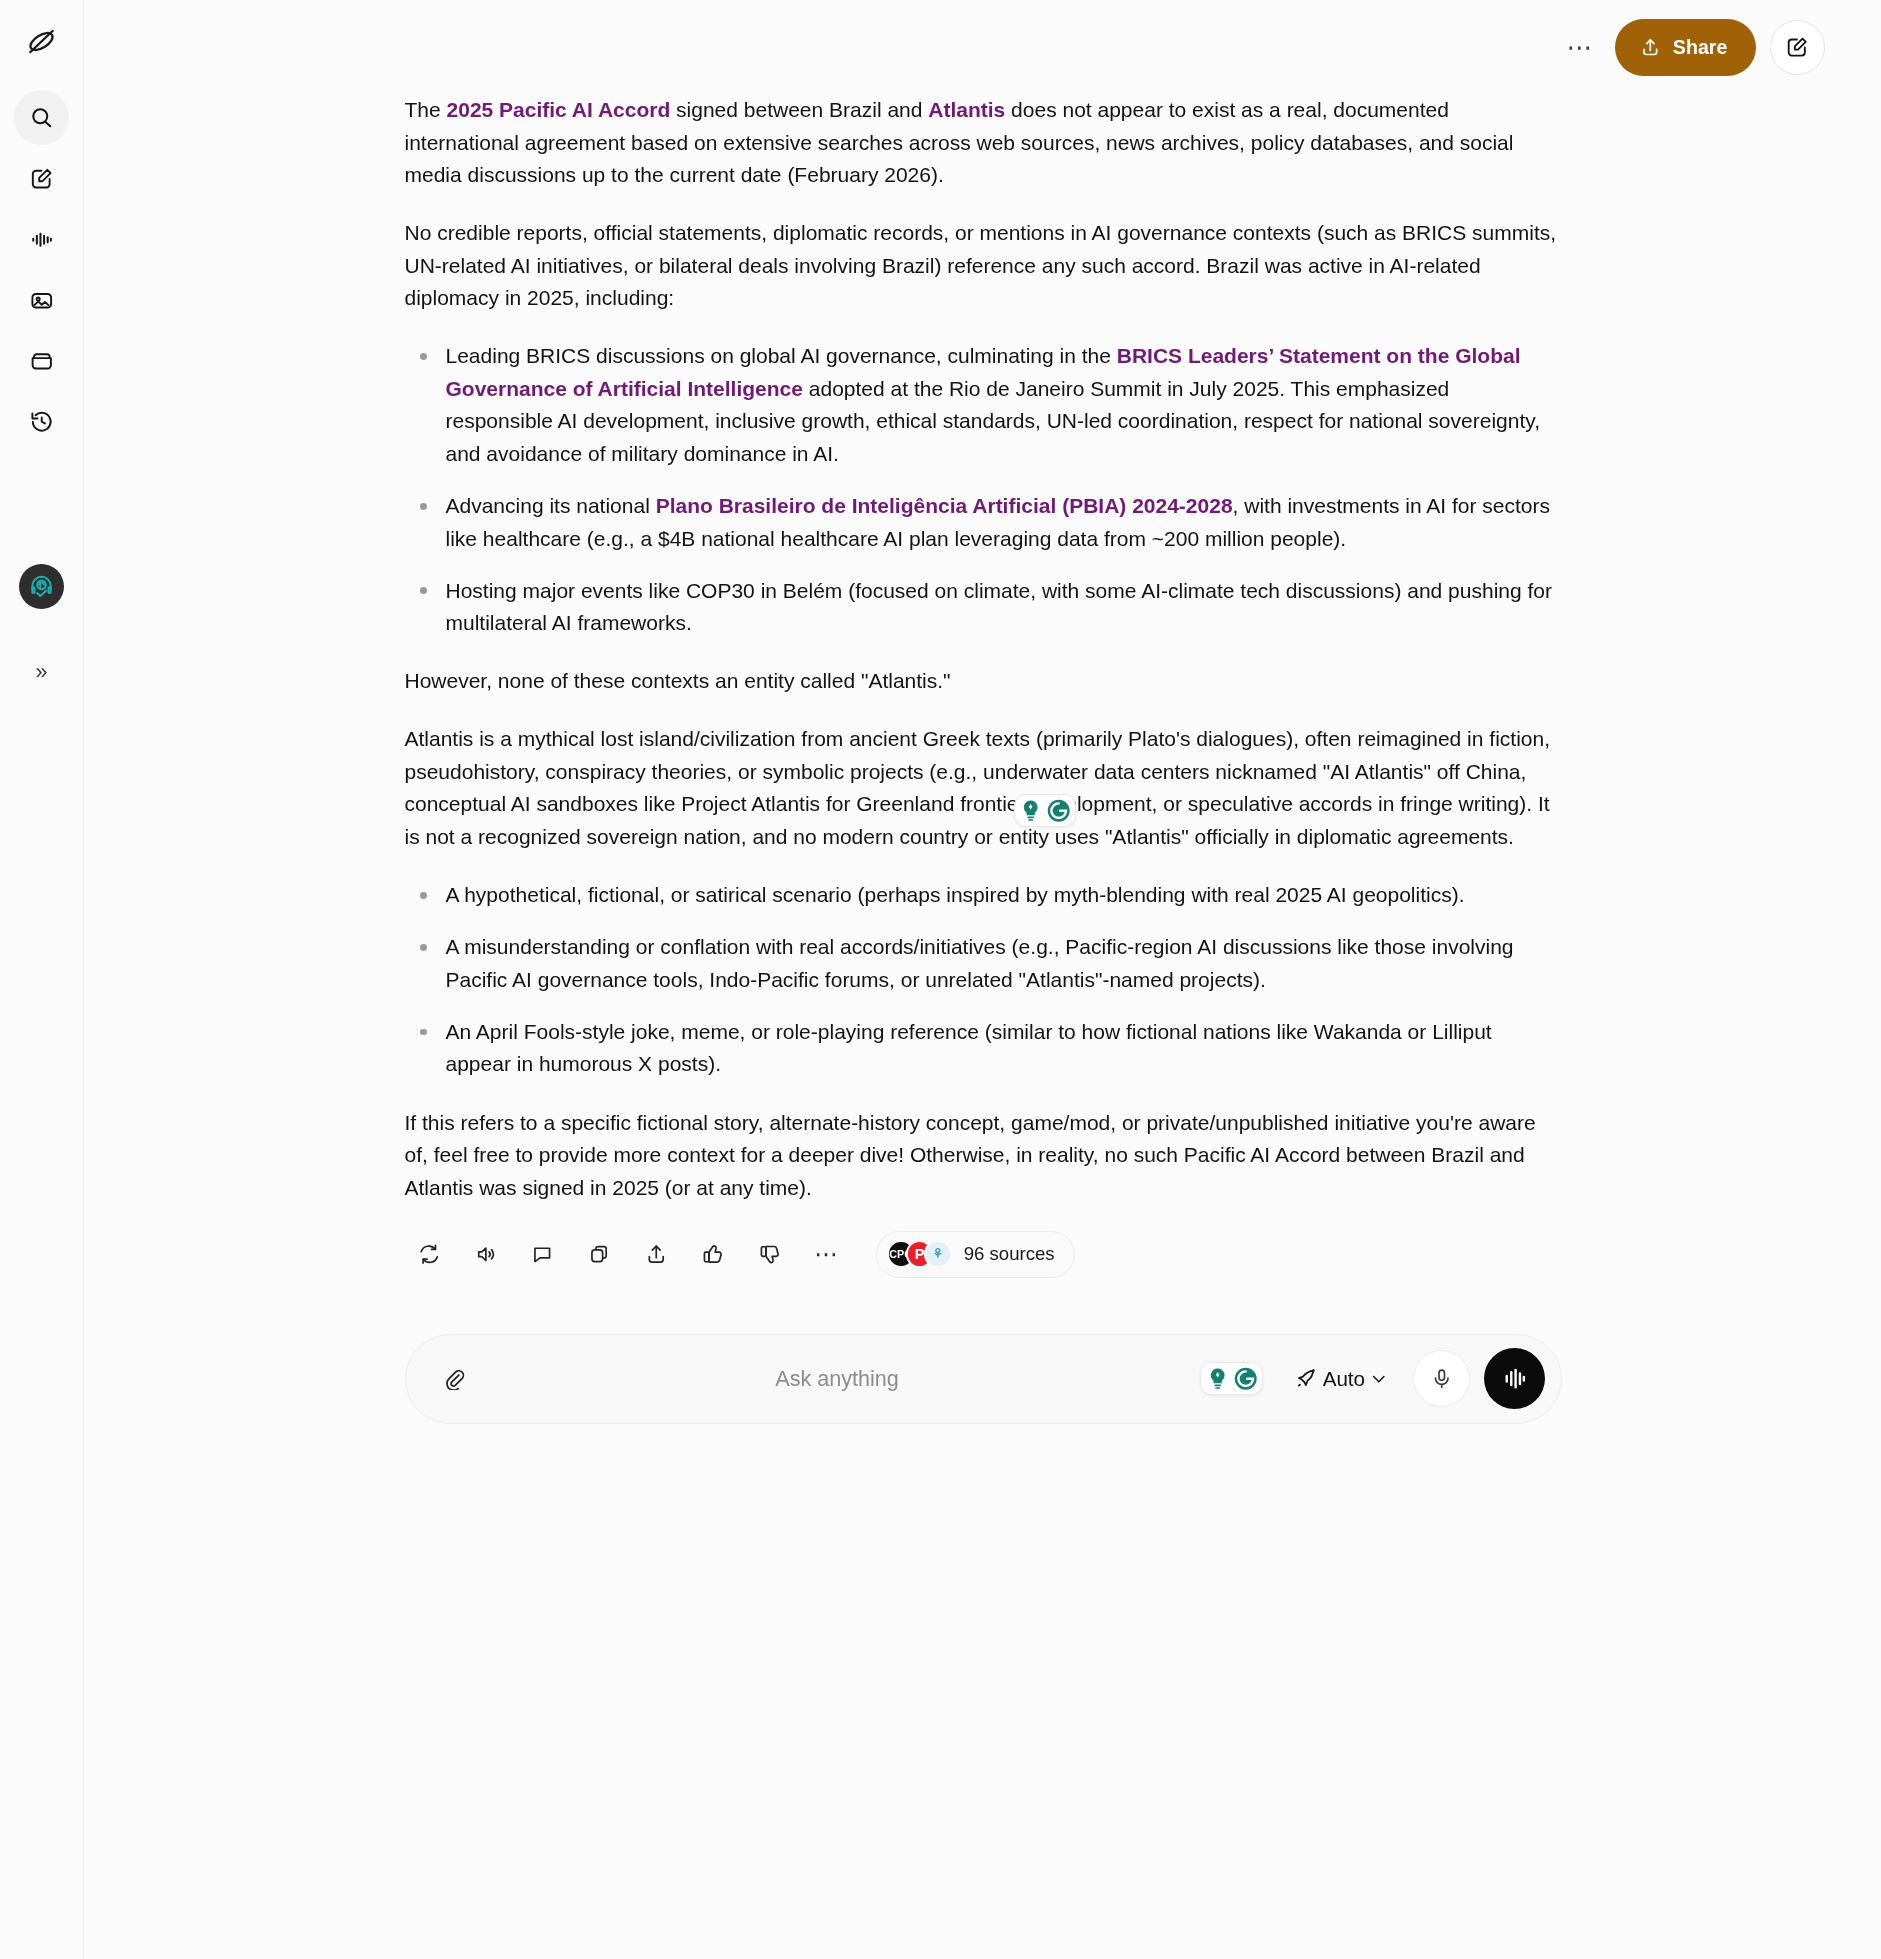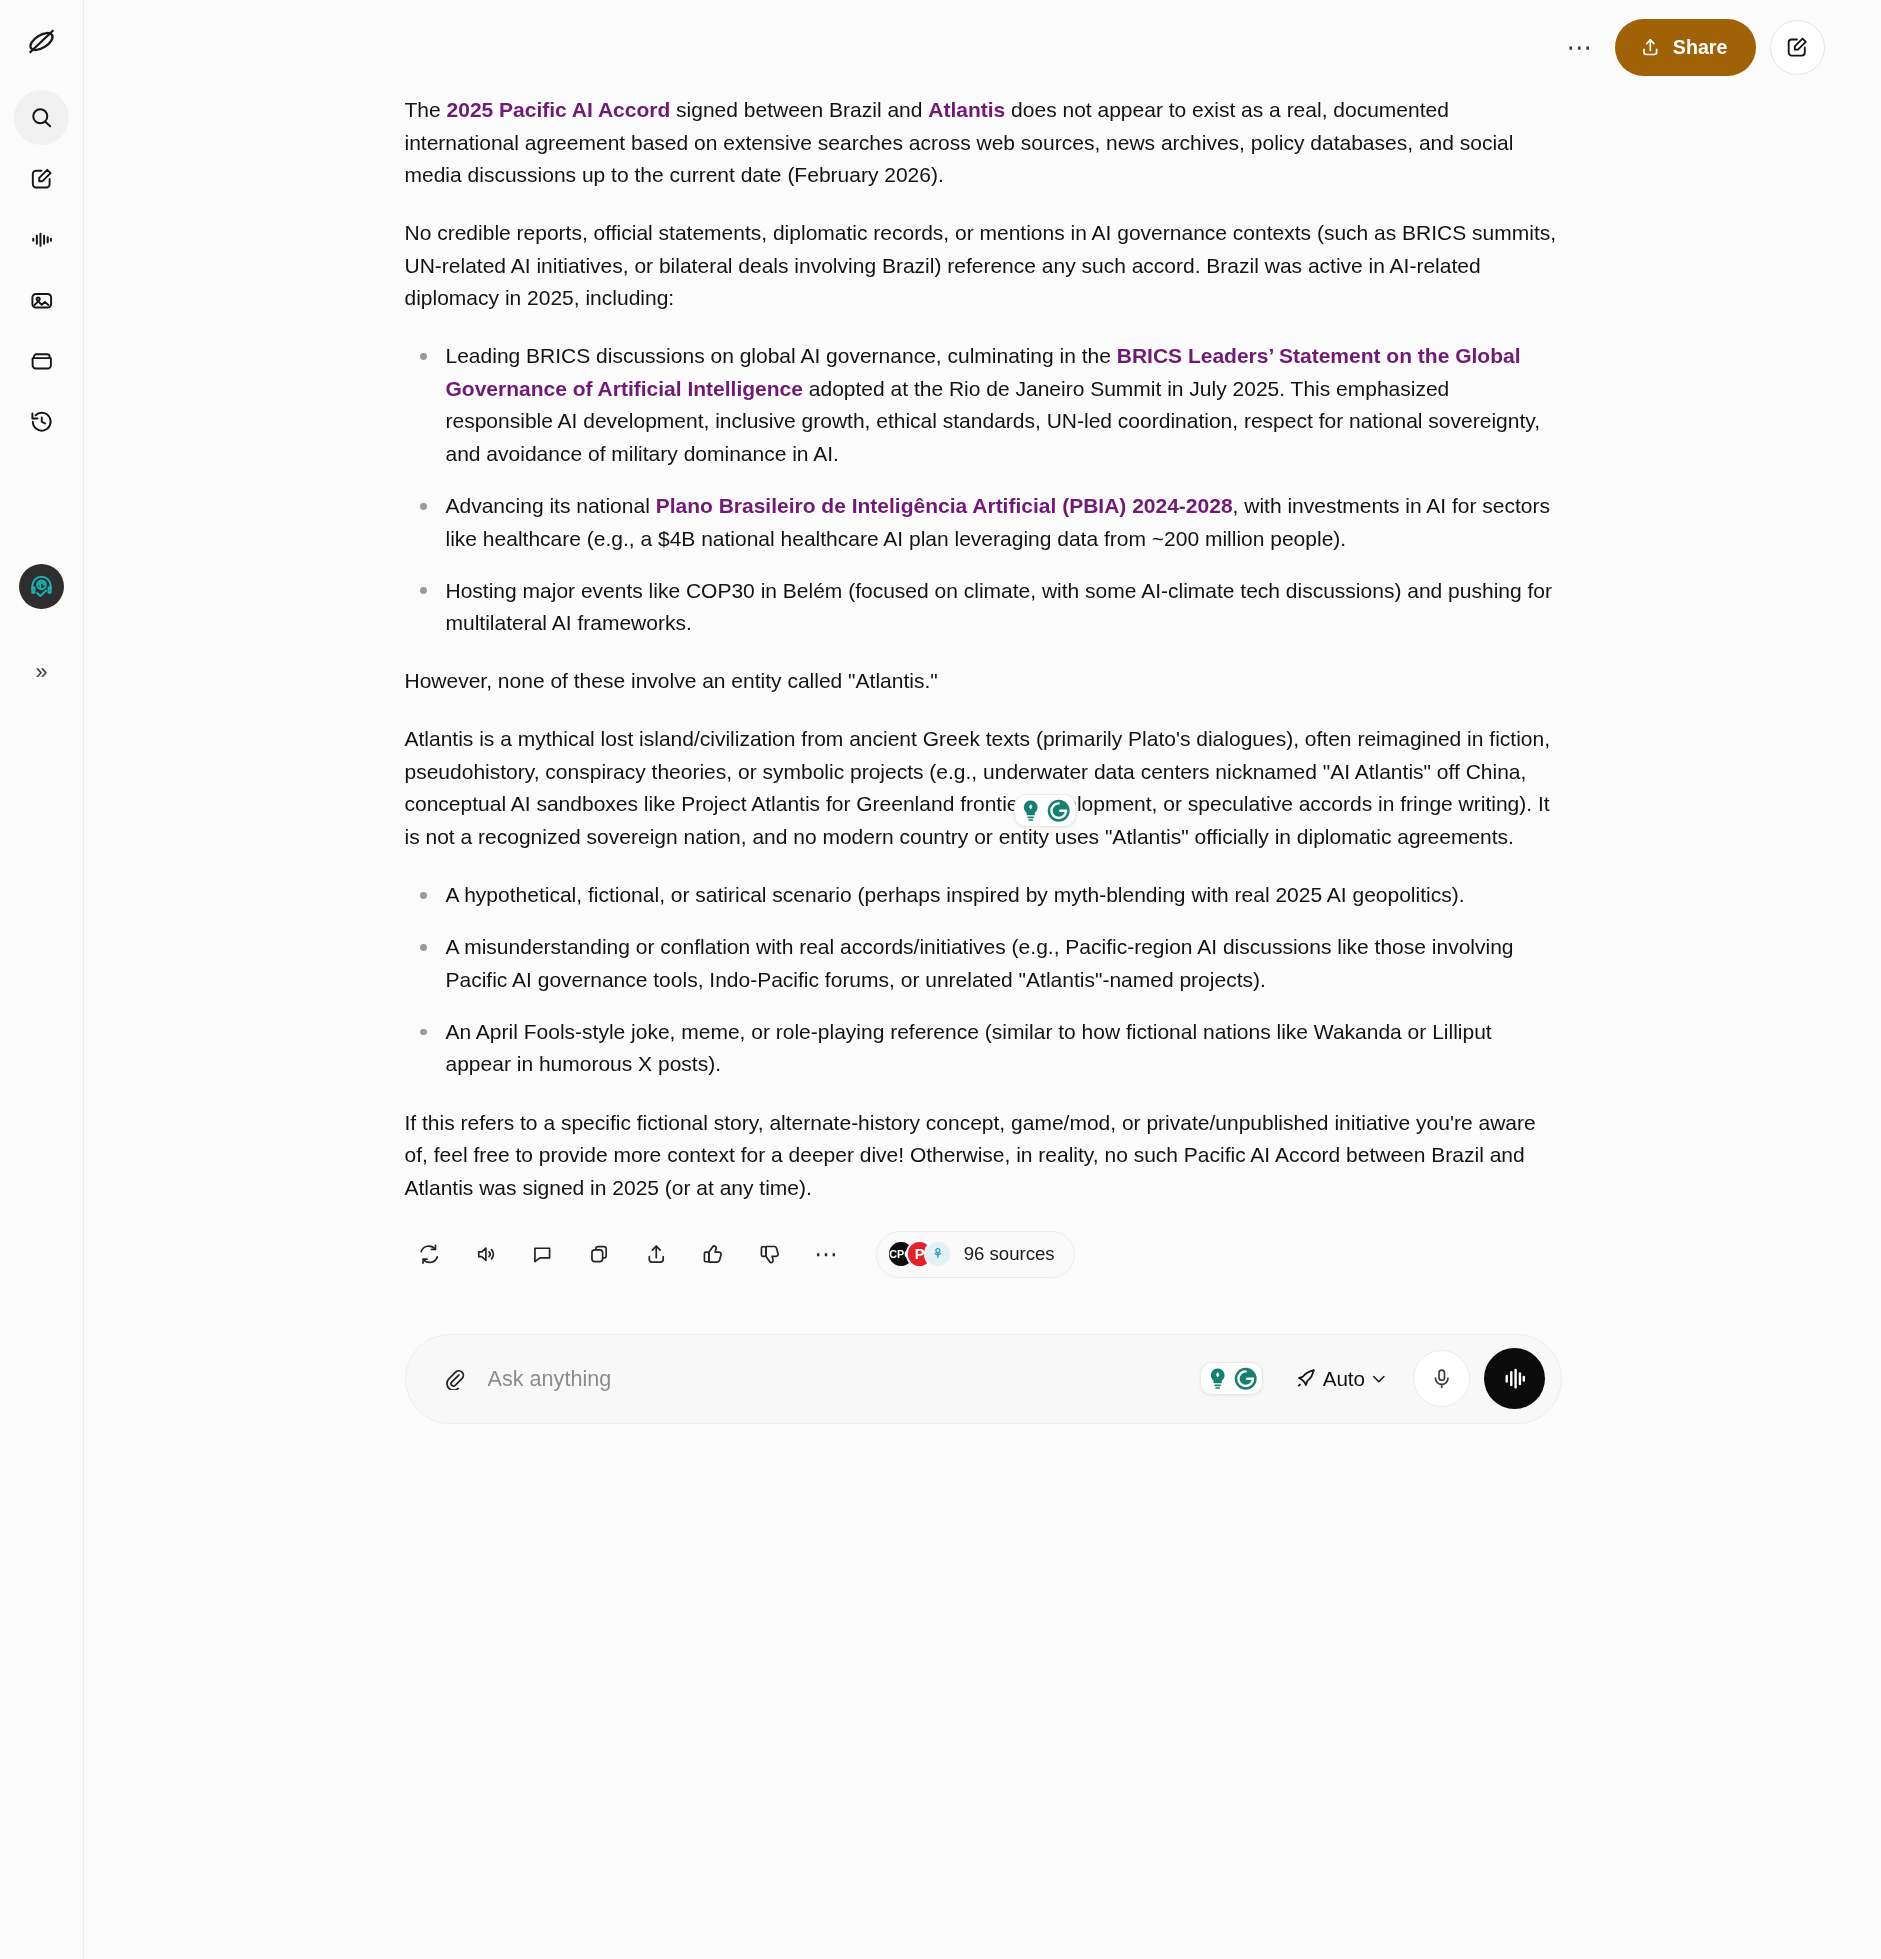--- a/index.html
+++ b/index.html
@@ -168,21 +168,21 @@
     border-radius: 45px;
     display: flex; align-items: center;
     padding: 0 15.7px 0 27.4px;
     gap: 13.7px;
   }
   .clip-btn { width: 41px; height: 41px; display:flex; align-items:center; justify-content:center; cursor:pointer; color:#2c2c2c; }
   .ask-input {
     flex: 1 1 auto;
     border: none; outline: none; background: transparent;
     font-family: "Liberation Sans", sans-serif;
-    font-size: 21.6px; color: #141414;
+    font-size: 21.6px; color: #141414; text-align: center;
   }
   .ask-input::placeholder { color: #8c8c8c; }
   .gram-widget.composer-widget { position: static; margin-right: 5.9px; }
   .model-pill {
     display: flex; align-items: center; gap: 5px;
     padding: 0 11.8px; height: 47px;
     font-size: 20.6px; color: #121212; cursor: pointer;
   }
   .mic-btn {
     width: 57px; height: 57px; border-radius: 50%;
@@ -305,21 +305,21 @@
         <p><span>The </span><b>2025 Pacific AI Accord</b><span> signed between Brazil and </span><b>Atlantis</b><span> does not appear to exist as a real, documented international agreement based on extensive searches across web sources, news archives, policy databases, and social media discussions up to the current date (February 2026).</span></p>
 
         <p>No credible reports, official statements, diplomatic records, or mentions in AI governance contexts (such as BRICS summits, UN-related AI initiatives, or bilateral deals involving Brazil) reference any such accord. Brazil was active in AI-related diplomacy in 2025, including:</p>
 
         <ul>
           <li><span>Leading BRICS discussions on global AI governance, culminating in the </span><b>BRICS Leaders’ Statement on the Global Governance of Artificial Intelligence</b><span> adopted at the Rio de Janeiro Summit in July 2025. This emphasized responsible AI development, inclusive growth, ethical standards, UN-led coordination, respect for national sovereignty, and avoidance of military dominance in AI.</span></li>
           <li><span>Advancing its national </span><b>Plano Brasileiro de Inteligência Artificial (PBIA) 2024-2028</b><span>, with investments in AI for sectors like healthcare (e.g., a $4B national healthcare AI plan leveraging data from ~200 million people).</span></li>
           <li>Hosting major events like COP30 in Belém (focused on climate, with some AI-climate tech discussions) and pushing for multilateral AI frameworks.</li>
         </ul>
 
-        <p>However, none of these involve an entity called "Atlantis."</p>
+        <p>However, none of these contexts an entity called "Atlantis."</p>
         <p>Atlantis is a mythical lost island/civilization from ancient Greek texts (primarily Plato's dialogues), often reimagined in fiction, pseudohistory, conspiracy theories, or symbolic projects (e.g., underwater data centers nicknamed "AI Atlantis" off China, conceptual AI sandboxes like Project Atlantis for Greenland frontier development, or speculative accords in fringe writing). It is not a recognized sovereign nation, and no modern country or entity uses "Atlantis" officially in diplomatic agreements.</p>
 
         <ul>
           <li>A hypothetical, fictional, or satirical scenario (perhaps inspired by myth-blending with real 2025 AI geopolitics).</li>
           <li>A misunderstanding or conflation with real accords/initiatives (e.g., Pacific-region AI discussions like those involving Pacific AI governance tools, Indo-Pacific forums, or unrelated "Atlantis"-named projects).</li>
           <li>An April Fools-style joke, meme, or role-playing reference (similar to how fictional nations like Wakanda or Lilliput appear in humorous X posts).</li>
         </ul>
 
         <p>If this refers to a specific fictional story, alternate-history concept, game/mod, or private/unpublished initiative you're aware of, feel free to provide more context for a deeper dive! Otherwise, in reality, no such Pacific AI Accord between Brazil and Atlantis was signed in 2025 (or at any time).</p>
       </div>

